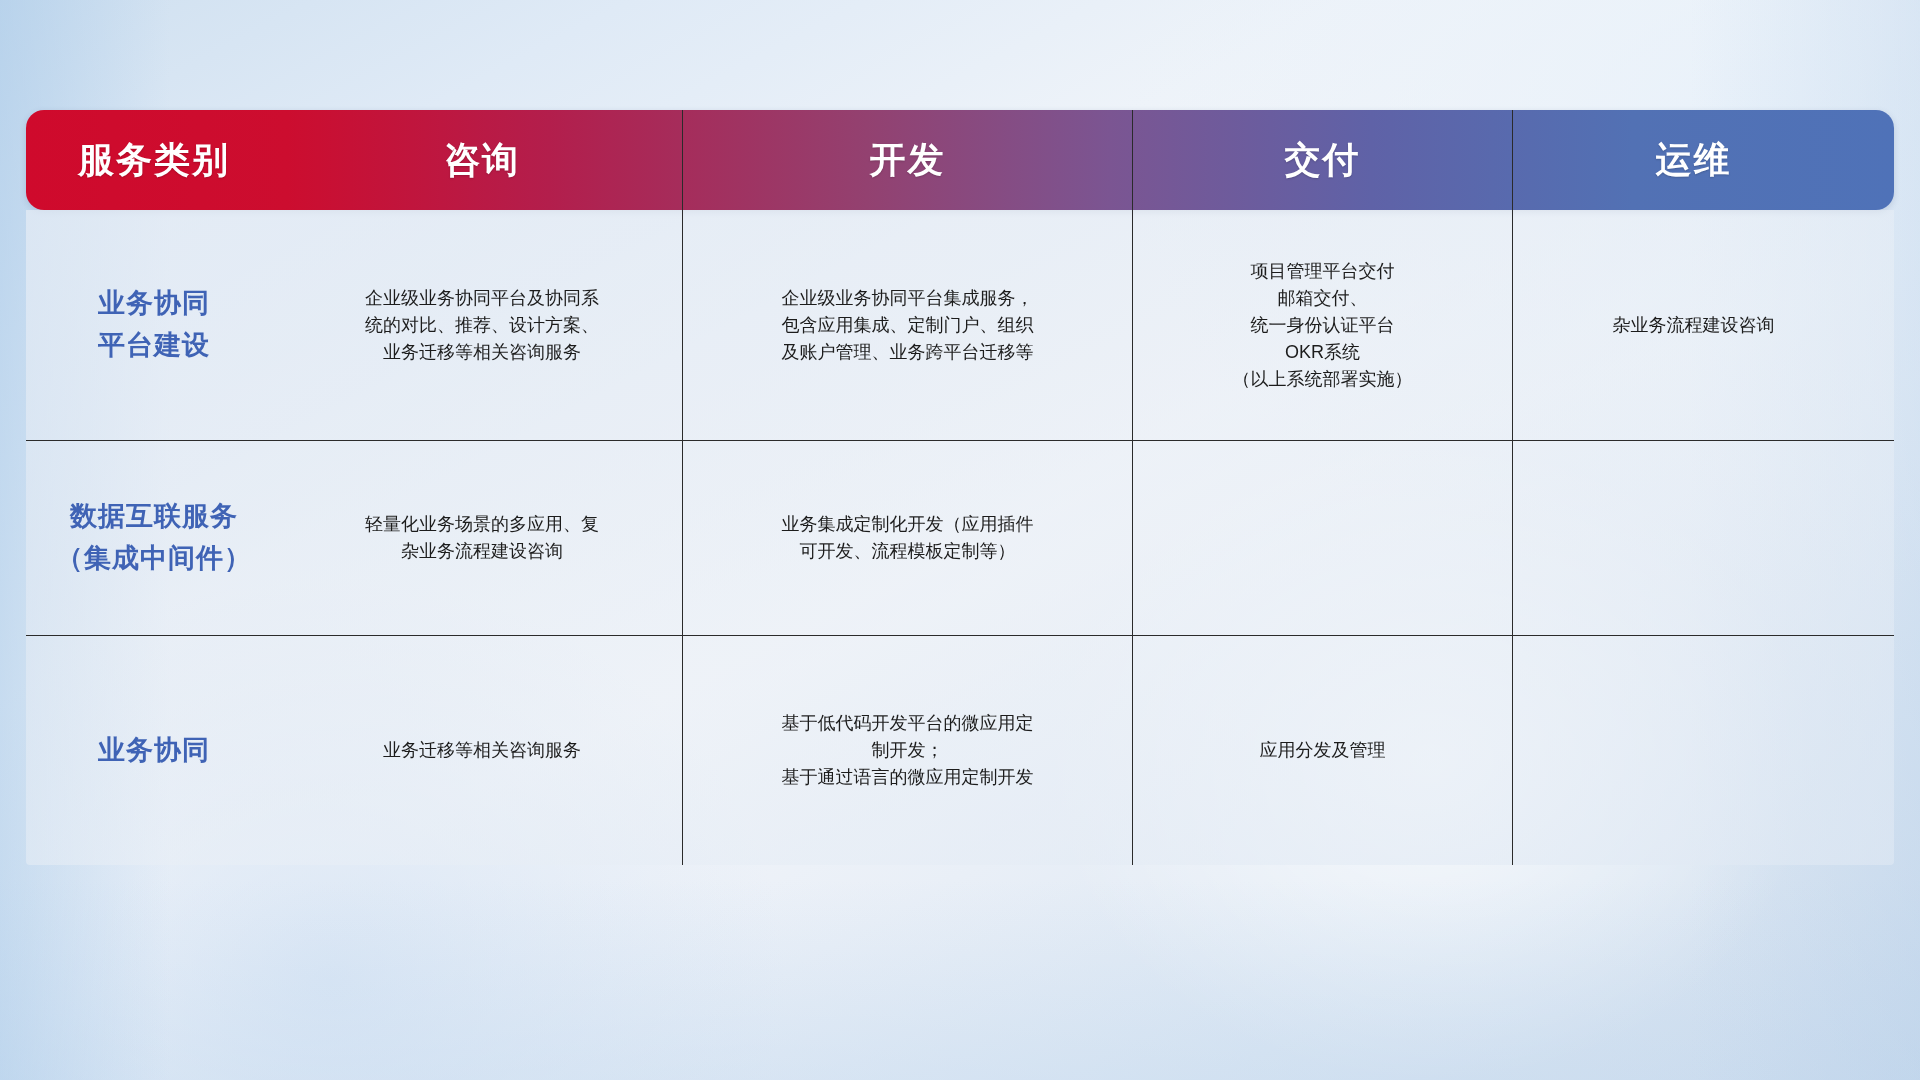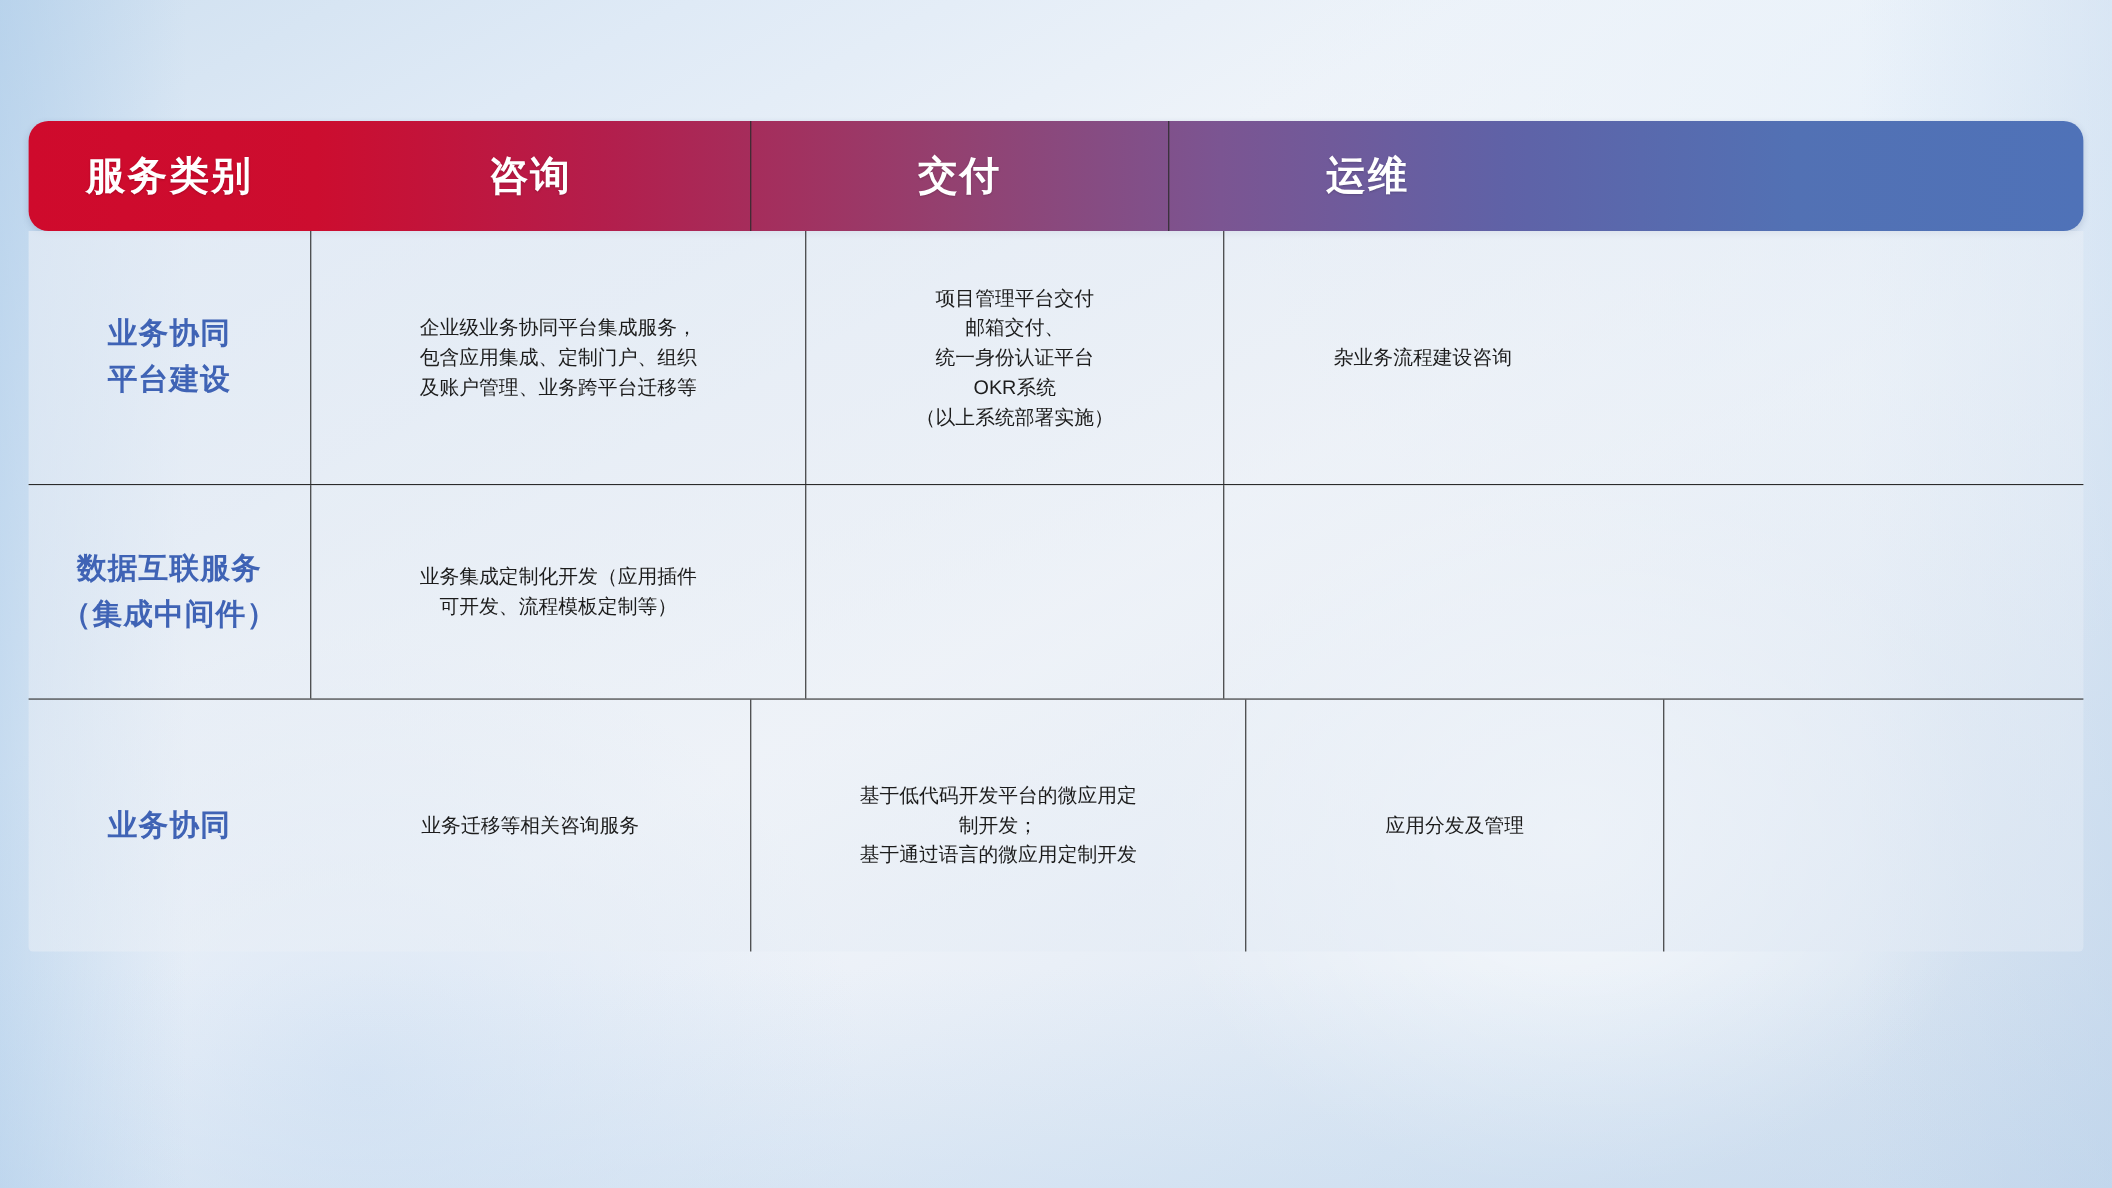--- a/index.html
+++ b/index.html
@@ -125,43 +125,49 @@
 </head>
 <body>
 
 <div id="page">
 
   <div id="table-wrap">
 
     <div class="thead">
       <div class="th c1">服务类别</div>
       <div class="th c2">咨询</div>
+      <div class="th c3">开发</div>
       <div class="th c4">交付</div>
       <div class="th c5">运维</div>
     </div>
 
     <div class="tbody">
 
       <div class="tr r1">
         <div class="td c1 cat">业务协同
 平台建设</div>
+        <div class="td c2">企业级业务协同平台及协同系
+统的对比、推荐、设计方案、
+业务迁移等相关咨询服务</div>
         <div class="td c3">企业级业务协同平台集成服务，
 包含应用集成、定制门户、组织
 及账户管理、业务跨平台迁移等</div>
         <div class="td c4">项目管理平台交付
 邮箱交付、
 统一身份认证平台
 OKR系统
 （以上系统部署实施）</div>
         <div class="td c5">杂业务流程建设咨询</div>
       </div>
 
       <div class="tr r2">
         <div class="td c1 cat">数据互联服务
 （集成中间件）</div>
+        <div class="td c2">轻量化业务场景的多应用、复
+杂业务流程建设咨询</div>
         <div class="td c3">业务集成定制化开发（应用插件
 可开发、流程模板定制等）</div>
         <div class="td c4"></div>
         <div class="td c5"></div>
       </div>
 
       <div class="tr r3">
         <div class="td c1 cat">业务协同</div>
         <div class="td c2">业务迁移等相关咨询服务</div>
         <div class="td c3">基于低代码开发平台的微应用定

